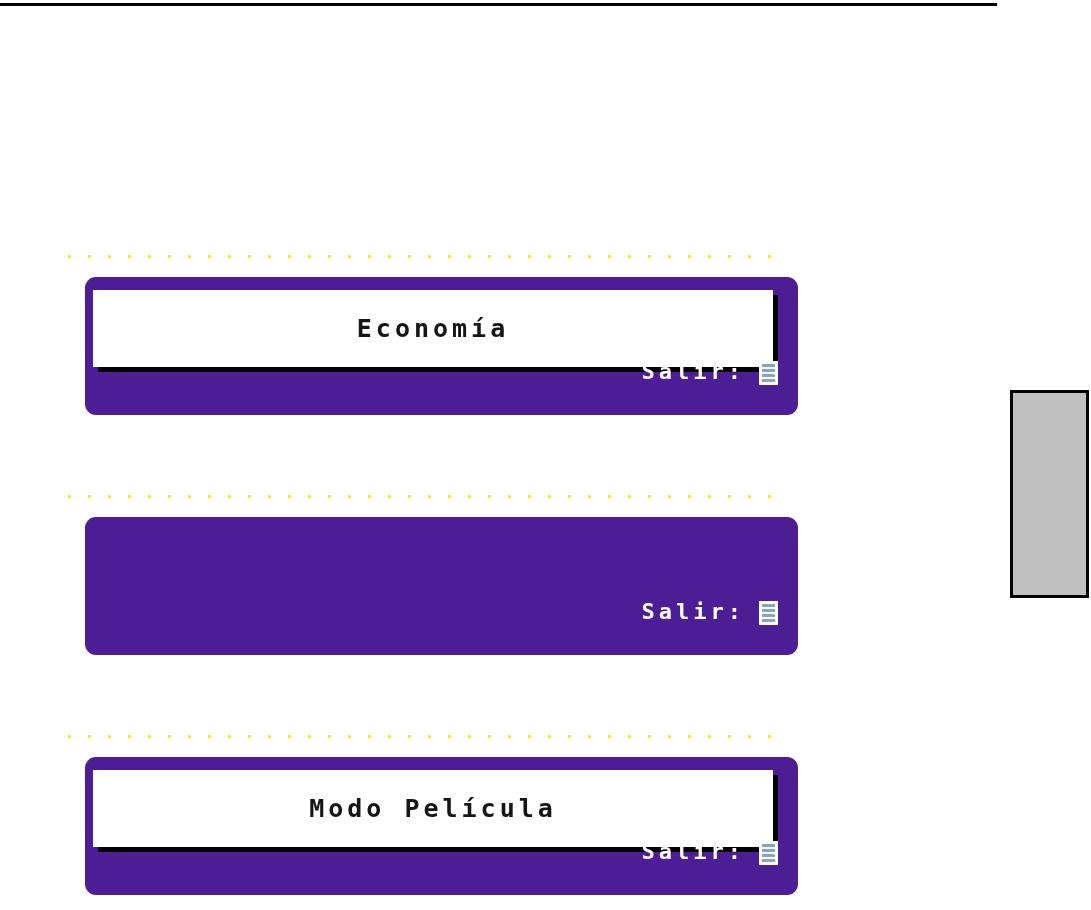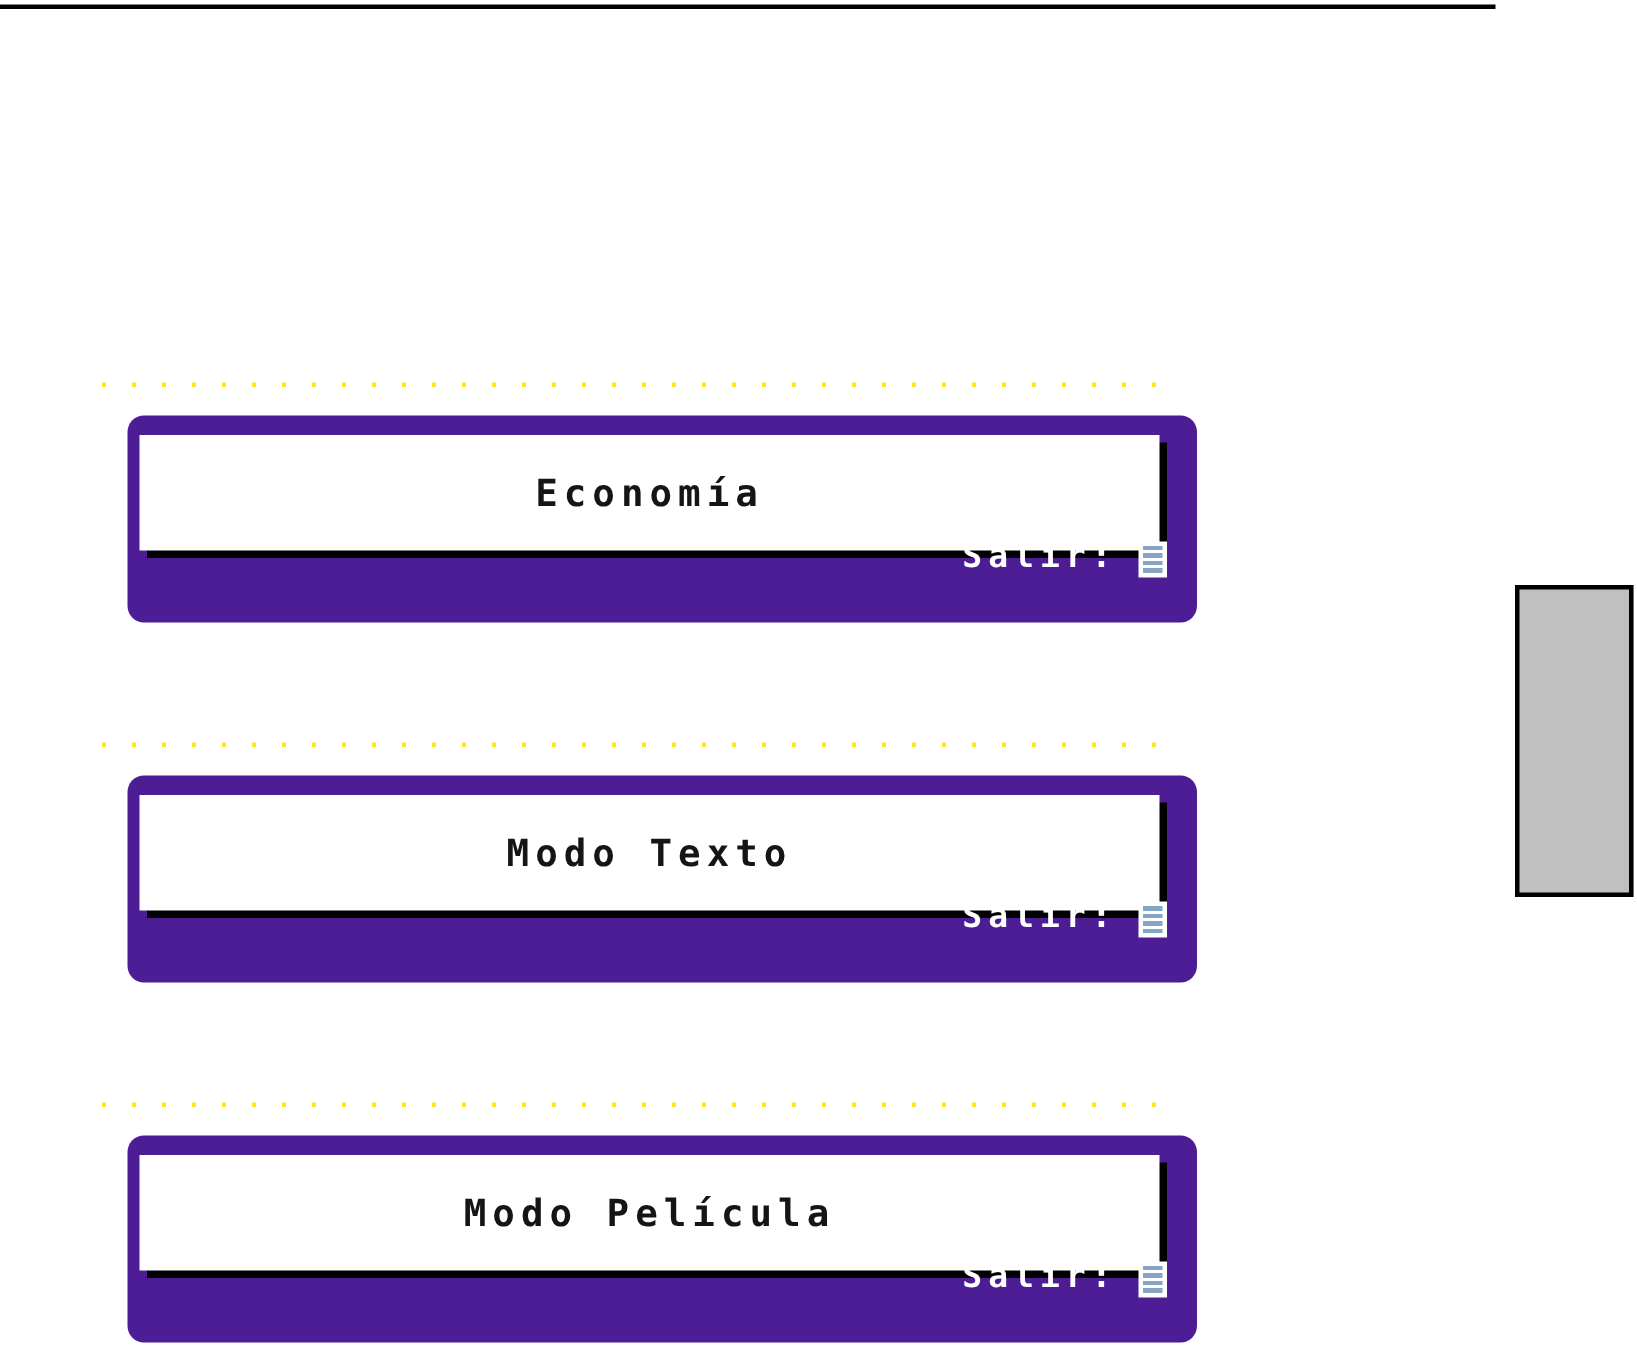--- a/index.html
+++ b/index.html
@@ -157,23 +157,20 @@
     <div class="card-footer">
       <span class="exit-label">Salir:</span>
       <span class="doc-icon"></span>
     </div>
   </div>
 </div>
 
 <div class="card-block" id="card-block-1">
   <div class="dotted-rule"></div>
   <div class="card">
-    <div class="card-panel">
-      <span class="card-title">Modo Texto</span>
-    </div>
     <div class="card-footer">
       <span class="exit-label">Salir:</span>
       <span class="doc-icon"></span>
     </div>
   </div>
 </div>
 
 <div class="card-block" id="card-block-2">
   <div class="dotted-rule"></div>
   <div class="card">

